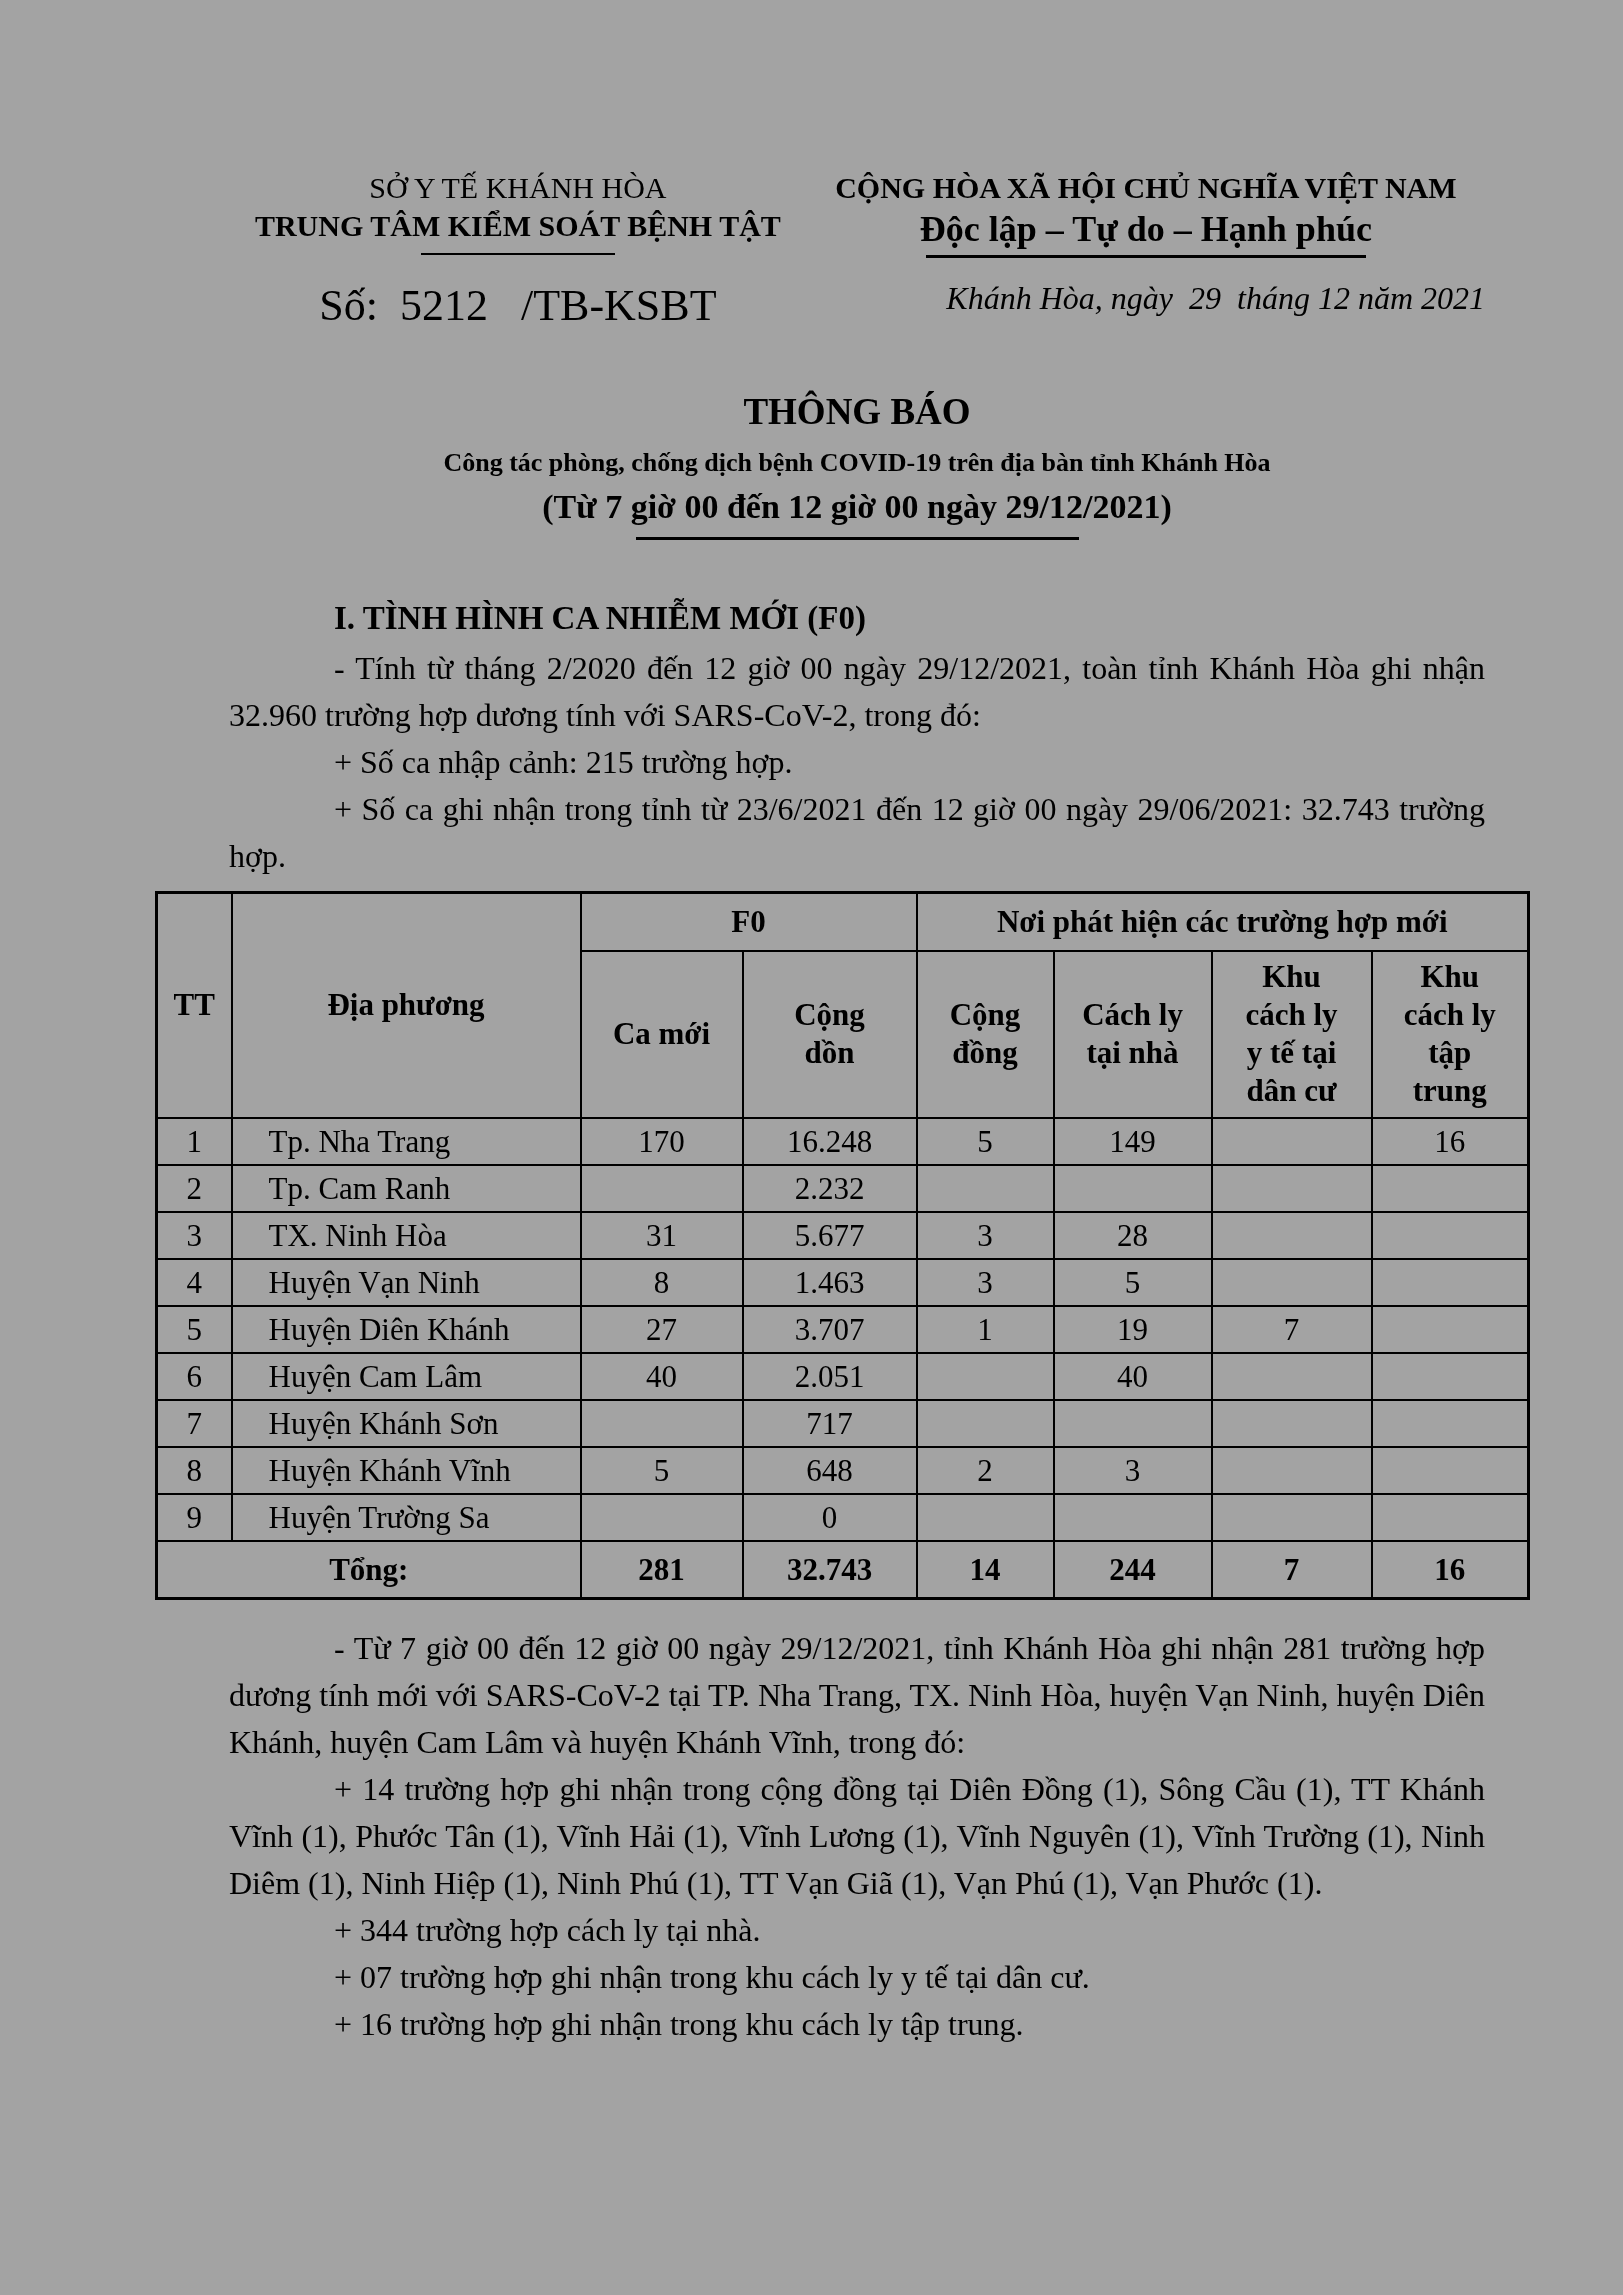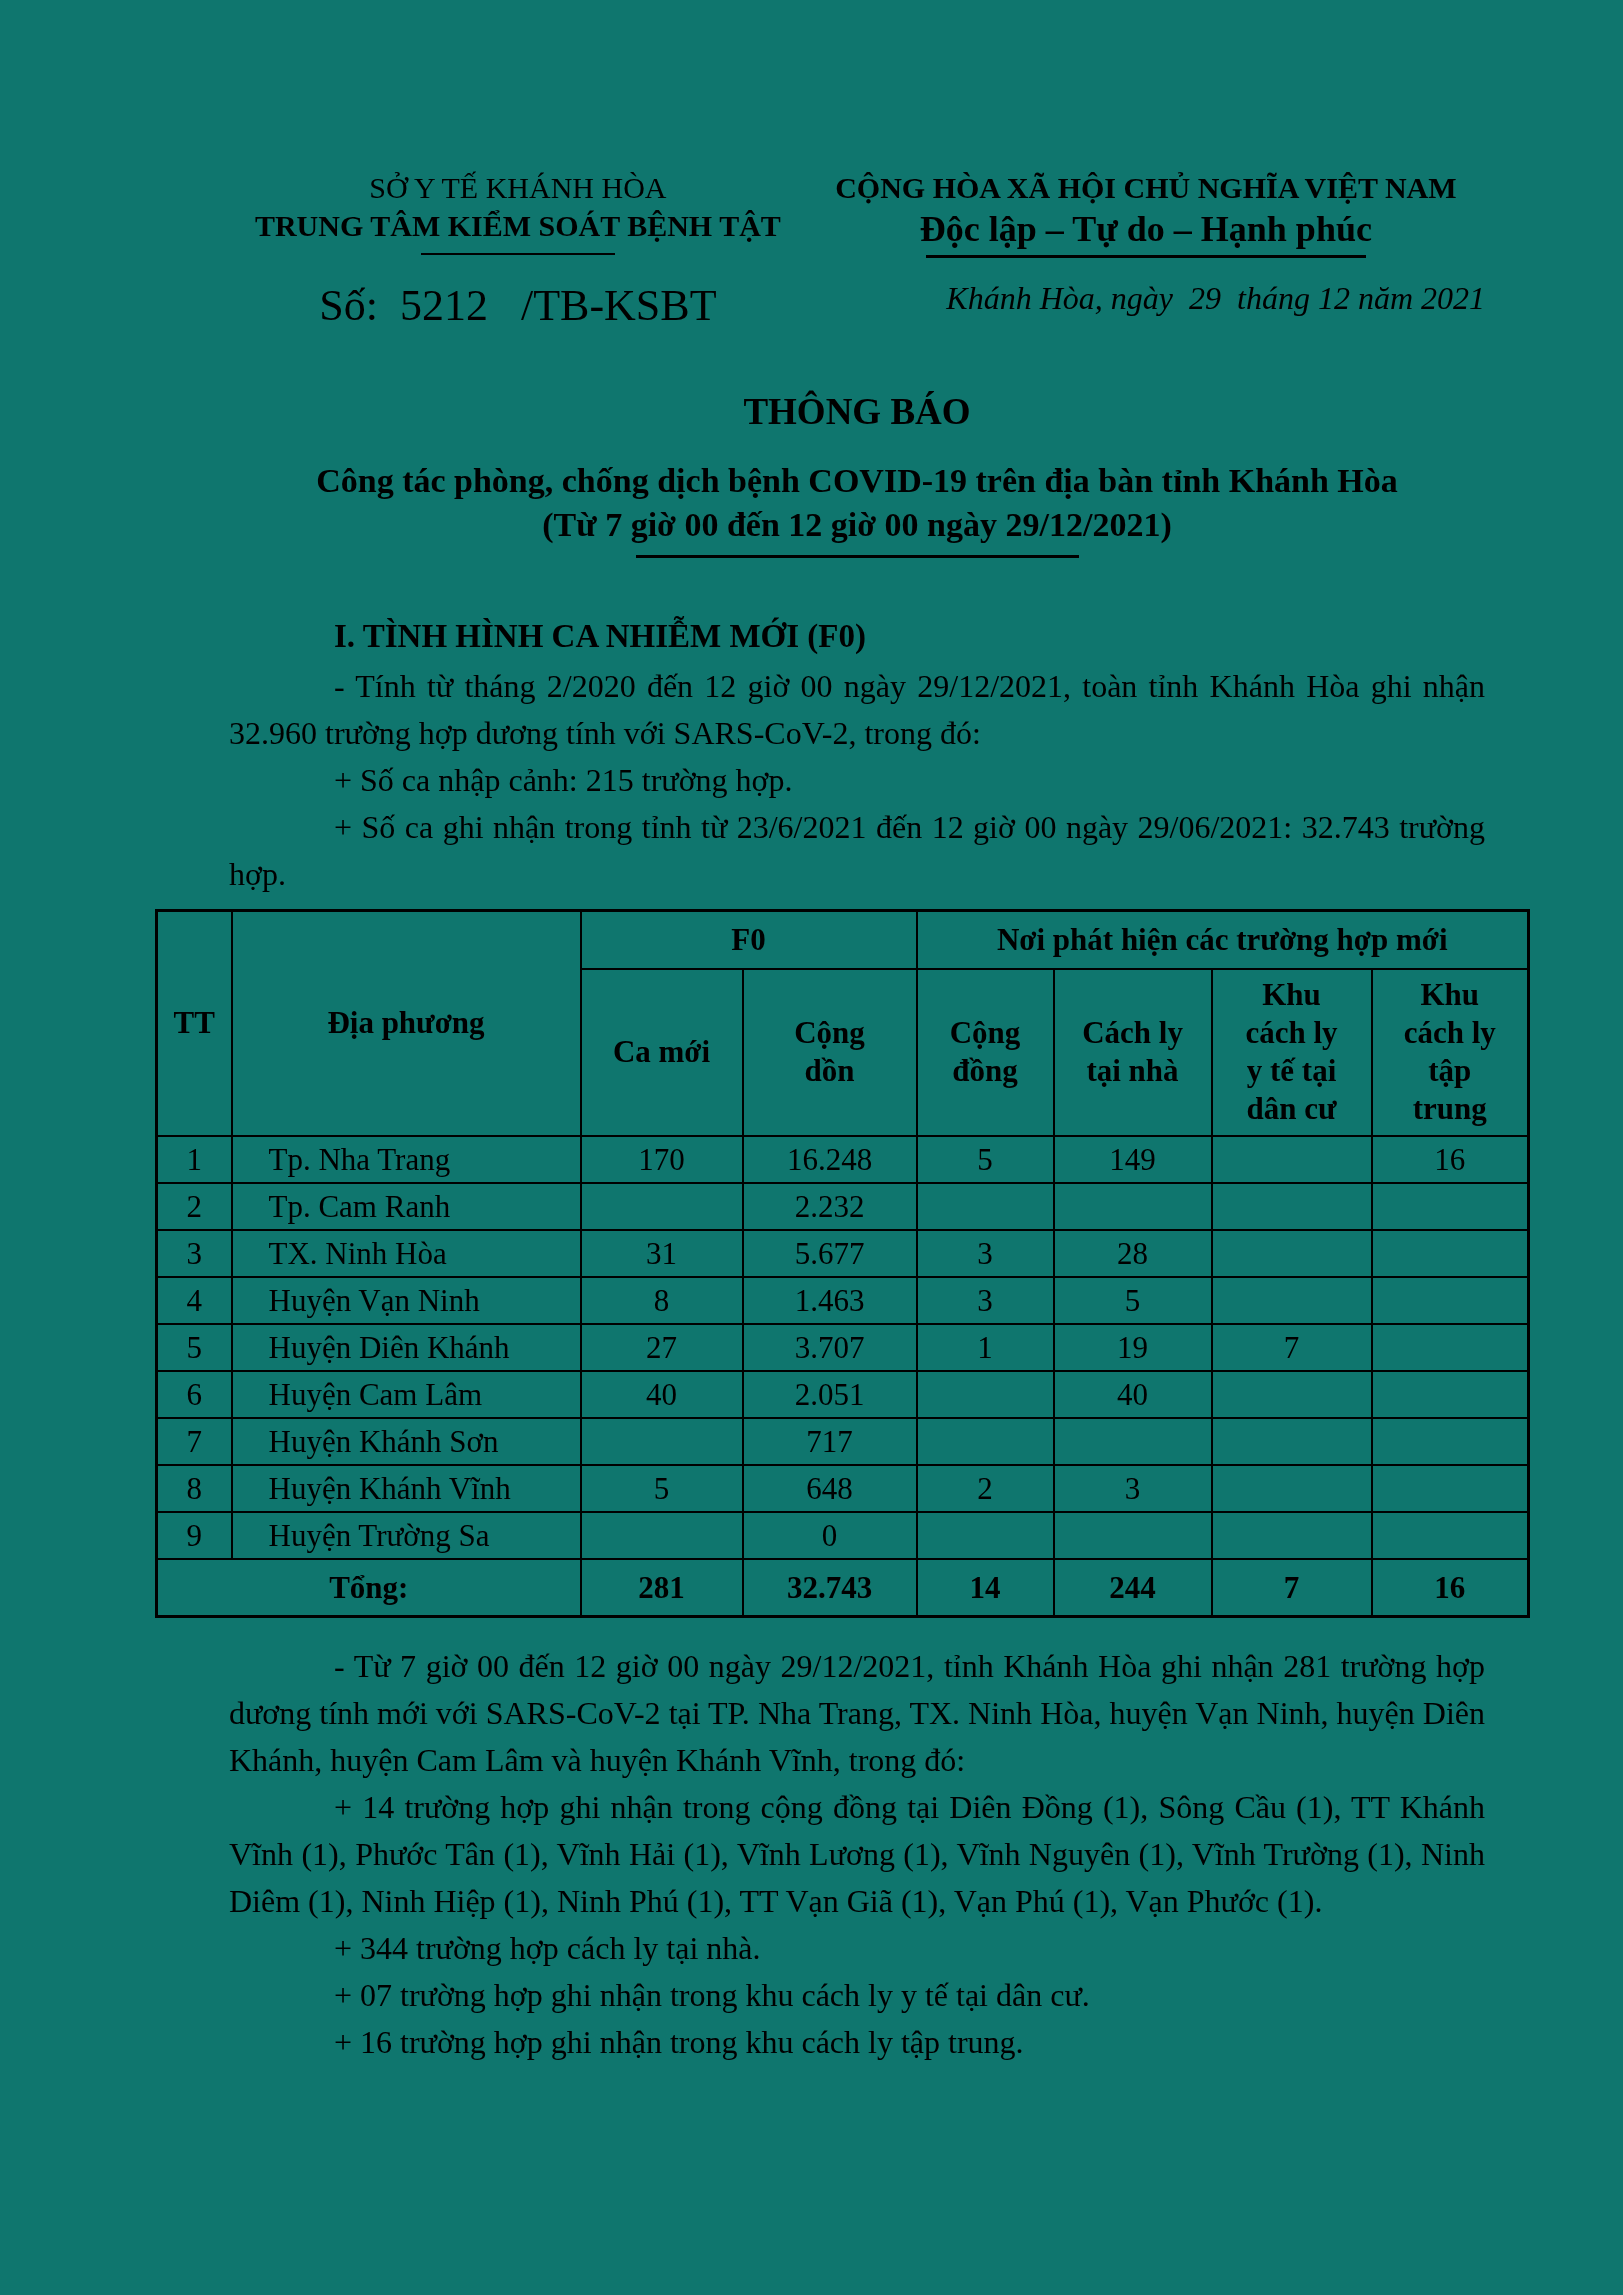--- a/index.html
+++ b/index.html
@@ -1,36 +1,36 @@
 <!DOCTYPE html>
 <html style="font-size:10.5px"><head>
 <meta charset="utf-8">
 <style>
   html,body{margin:0;padding:0;background:#ffffff;}
   .page{
-    width:1623px;height:2295px;background:#0f766e;color:#000;
+    width:1623px;height:2295px;background:#a3a3a3;color:#000;
     font-family:"Liberation Serif","DejaVu Serif",serif;
     box-sizing:border-box;padding:169px 138px 0 229px;overflow:hidden;
   }
   .hdr{display:flex;}
   .hdr-left{width:46%;text-align:center;}
   .hdr-right{width:54%;text-align:center;}
   .org-parent{font-size:30px;line-height:38px;}
   .org-name{font-size:30px;line-height:38px;font-weight:bold;}
   .motto1{font-size:30px;line-height:38px;font-weight:bold;}
   .motto2{font-size:36px;line-height:38px;font-weight:bold;margin-top:2.6px;}
   .bar{height:2.6px;background:#000;margin:7.9px auto 0;}
   .bar-left{width:194px;}
   .bar-right{width:440px;}
   .numrow{display:flex;margin-top:22px;}
   .doc-number{width:46%;text-align:center;font-size:44px;white-space:pre;font-family:Liberation Serif, serif;}
   .place-date{width:54%;text-align:right;font-size:32px;font-style:italic;white-space:pre;}
   .title-block{text-align:center;font-weight:bold;}
   .doc-type{font-size:37px;line-height:43px;margin-top:59px;}
-  .doc-subject{font-size:34px;line-height:41px;margin-top:27px;}
+  .doc-subject{font-size:26px;line-height:41px;margin-top:9px;}
   .doc-range{font-size:34px;line-height:41px;margin-top:2.6px;}
   .title-rule{width:443px;height:3.3px;background:#000;margin:10.5px auto 0;}
   .sec-heading{font-size:33px;font-weight:bold;margin-top:60px;text-indent:105px;}
   p.body{font-size:32px;line-height:47px;text-align:justify;text-indent:105px;margin:7.9px 0 0 0;}
   p.tight{margin-top:0;}
   table.covid{
     border-collapse:collapse;table-layout:fixed;width:1371px;
     margin:10.5px 0 0 -74px;border:3.3px solid #000;
   }
   .covid th,.covid td{border:2px solid #000;text-align:center;vertical-align:middle;padding:0;}

